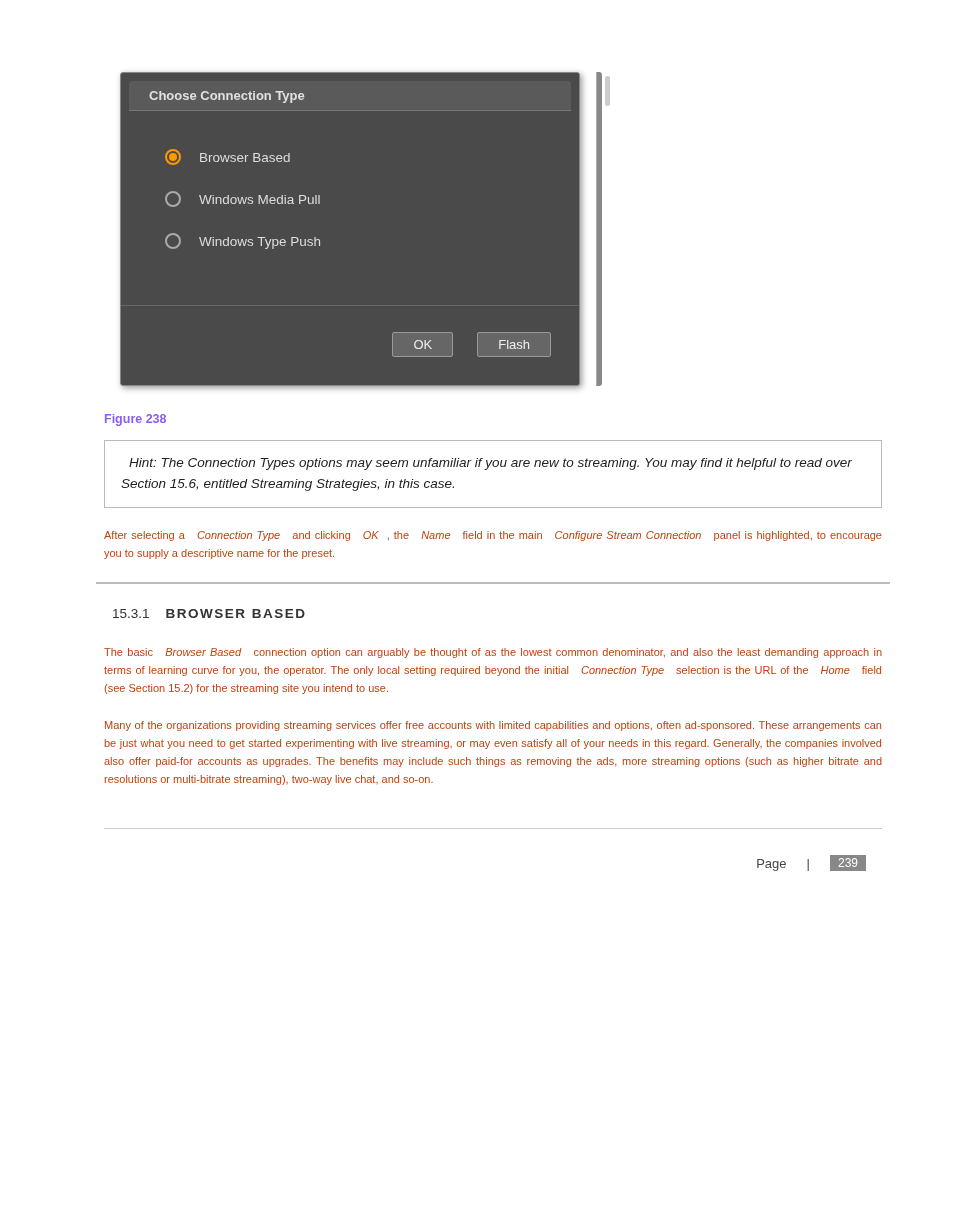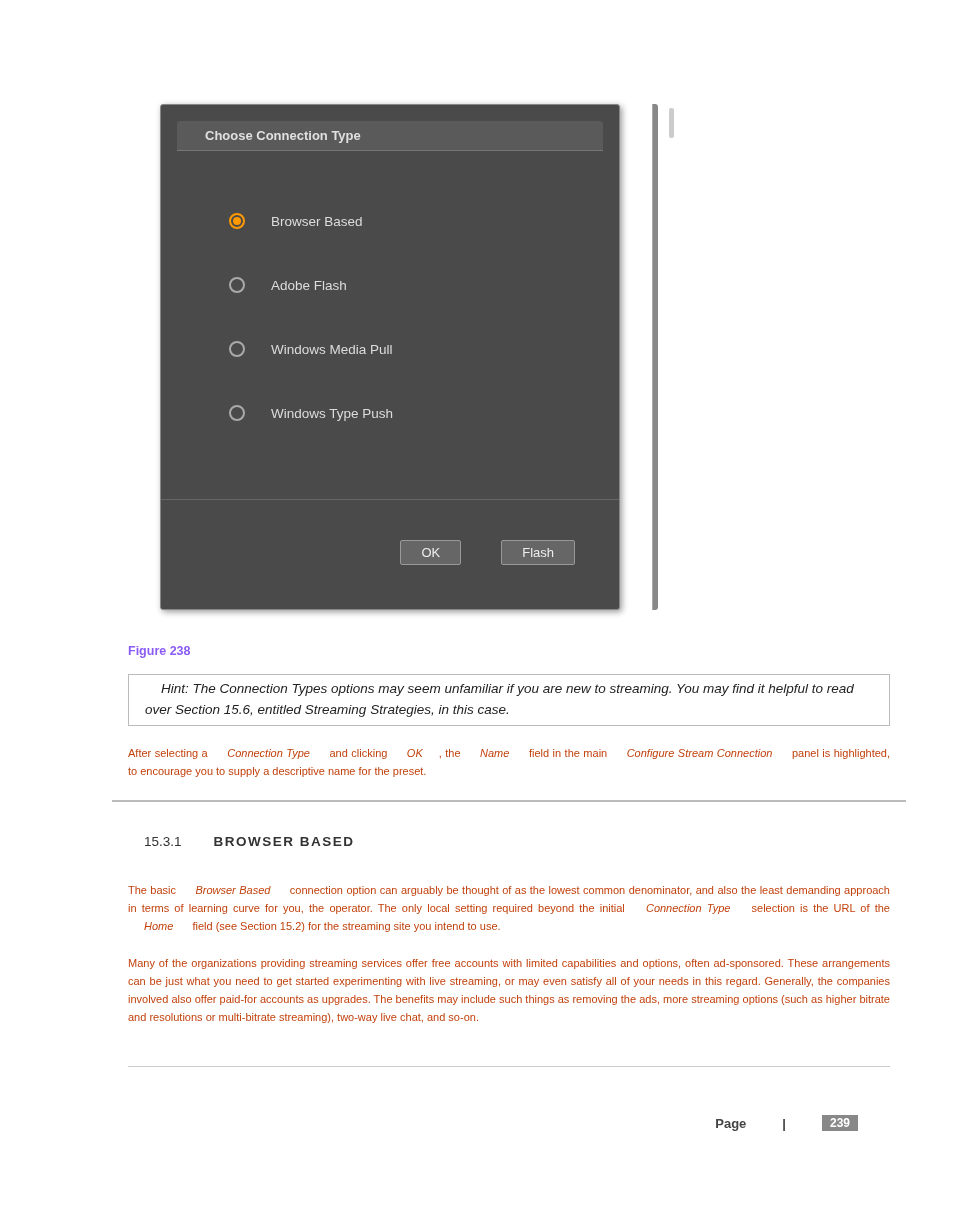--- a/index.html
+++ b/index.html
@@ -1,15 +1,15 @@
 <!DOCTYPE html>
 <html><head>
   <meta charset="utf-8">
   <style>
-    * { box-sizing: border-box; margin: 16px; padding: 0; }
+    * { box-sizing: border-box; margin: 8px; padding: 0; }
     body {
       background: #ffffff;
       font-family: Arial, sans-serif;
       font-size: 14px;
       color: #222;
       width: 954px;
       min-height: 1227px;
       padding: 40px 80px;
     }
 
@@ -120,21 +120,21 @@
       font-size: 12.5px;
       font-weight: bold;
       margin-top: 10px;
       margin-bottom: 14px;
       color: #8b5cf6;
     }
 
     
     .hint-box {
       border: 1px solid #bbb;
-      padding: 4px 16px;
+      padding: 12px 16px;
       margin-bottom: 18px;
       font-style: italic;
       font-size: 13.5px;
       color: #222;
       line-height: 1.55;
     }
 
     
     .body-text {
       font-size: 11px;
@@ -185,21 +185,20 @@
       display: flex;
       justify-content: flex-end;
       align-items: center;
     }
     .page-num-inline {
       font-size: 13px;
       color: #444;
       display: flex;
       align-items: center;
       gap: 4px;
-      font-weight: bold;
     }
     .page-num-bg {
       background: #888;
       color: #fff;
       padding: 1px 8px;
       font-size: 12px;
     }
   </style>
 </head>
 <body>
@@ -208,24 +207,20 @@
   <div class="dialog-wrapper">
     <div class="dialog">
       <div class="dialog-title-bar">
         <span>Choose Connection Type</span>
       </div>
       <div class="dialog-body">
 
         <div class="radio-option">
           <div class="radio-circle selected"></div>
           <span>Browser Based</span>
-        </div>
-        <div class="radio-option">
-          <div class="radio-circle"></div>
-          <span>Adobe Flash</span>
         </div>
         <div class="radio-option">
           <div class="radio-circle"></div>
           <span>Windows Media Pull</span>
         </div>
         <div class="radio-option">
           <div class="radio-circle"></div>
           <span>Windows Type Push</span>
         </div>
         <div class="dialog-spacer"></div>

